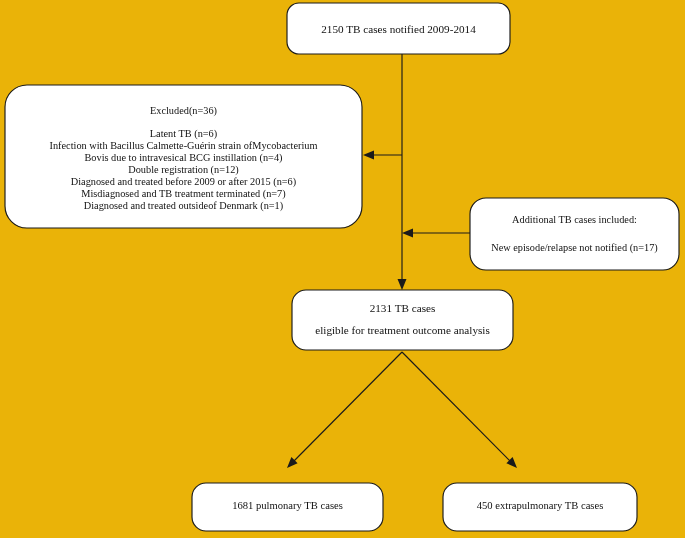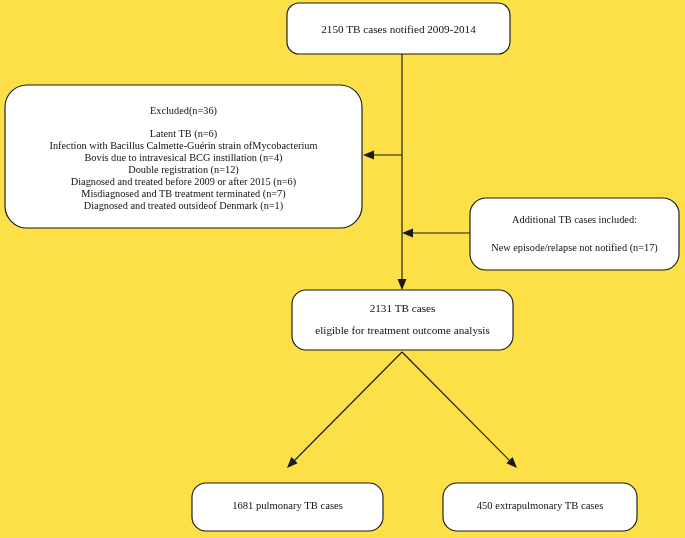--- a/index.html
+++ b/index.html
@@ -10,21 +10,21 @@
   body {
     width: 685px;
     height: 538px;
     overflow: hidden;
     font-family: "Liberation Serif", "DejaVu Serif", serif;
   }
   #flowchart-root {
     position: relative;
     width: 685px;
     height: 538px;
-    background: #fde047;
+    background: #eab308;
   }
   svg.chart-svg {
     position: absolute;
     left: 0;
     top: 0;
     width: 685px;
     height: 538px;
   }
   .node-box {
     fill: #ffffff;

